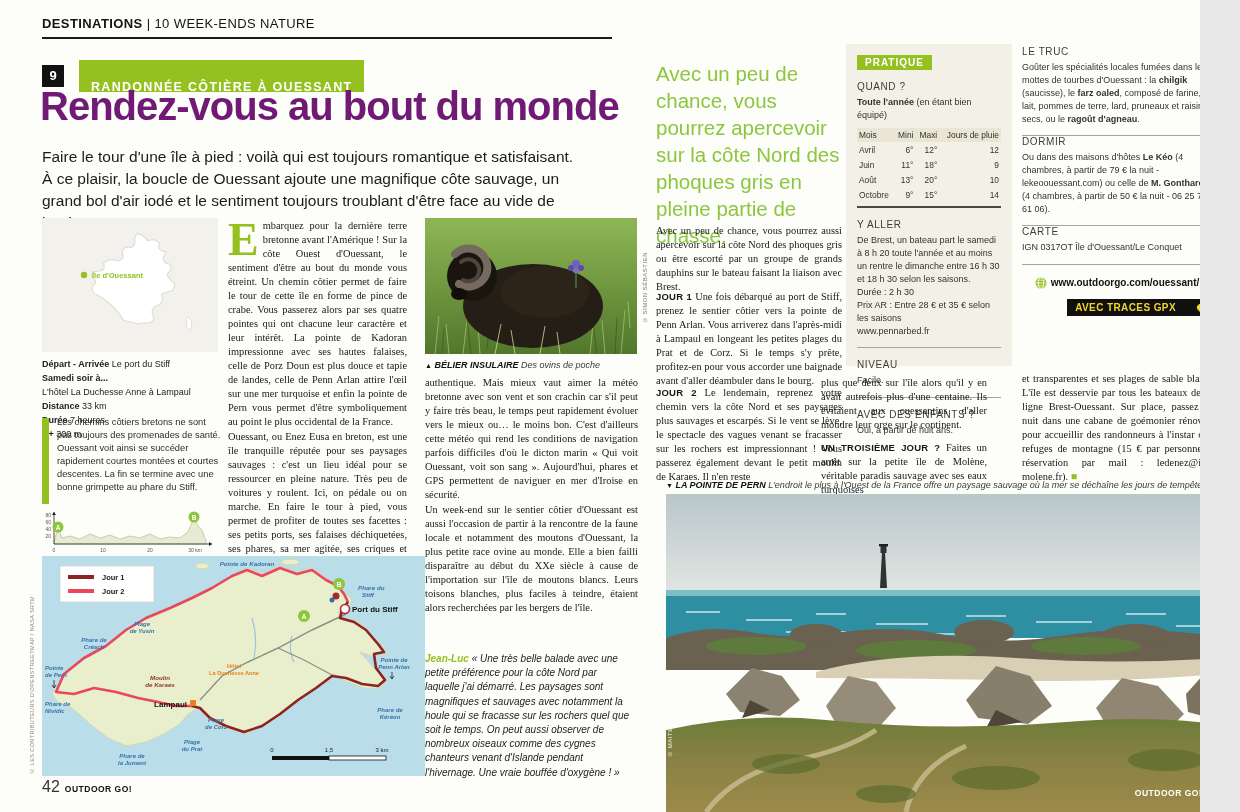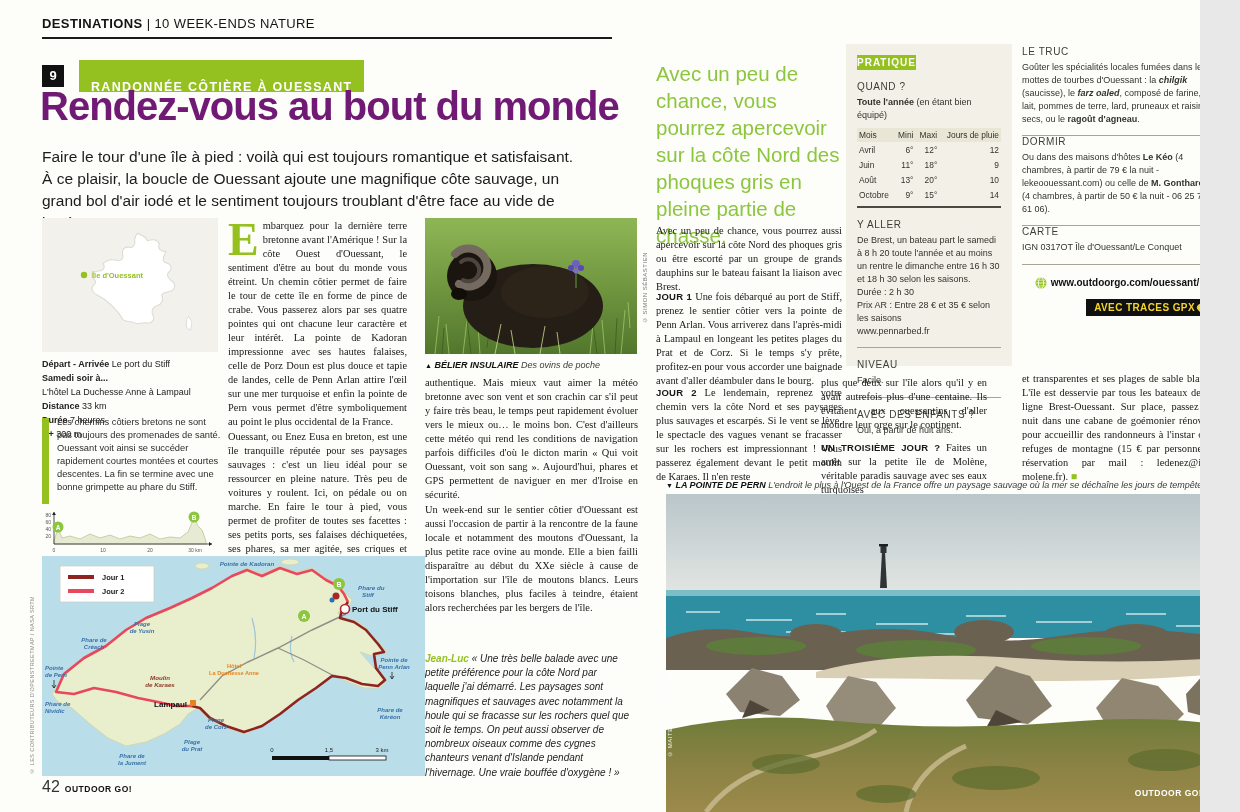--- a/index.html
+++ b/index.html
@@ -72,38 +72,38 @@
   
   .pullquote{left:656px;top:60px;width:184px;font-size:20.5px;line-height:1.32;color:#8cc63e}
   .rp1{left:656px;top:224px;width:186px}
   .rpj1{left:656px;top:290px;width:186px}
   .rpj2{left:656px;top:386px;width:186px}
   .runin{font-family:"Liberation Sans",sans-serif;font-weight:bold;font-size:9.5px;letter-spacing:.2px}
 
   
   .pratique{left:846px;top:44px;width:166px;height:322px;background:#f3f1e7;padding:8px 11px}
   .tag{display:inline-block;background:#94c11f;color:#fff;font-weight:bold;font-size:10px;
-       letter-spacing:1px;padding:2px 0}
+       letter-spacing:1px;padding:2px 8px}
   .stitle{font-size:10px;letter-spacing:.6px;color:#3d3d38;margin-top:11px}
   .stxt{font-size:9px;line-height:1.45;color:#33332e;margin-top:4px}
   .sep{border:none;border-top:1px solid #a9a595;margin:9px 0 0}
   .wtable{width:100%;border-collapse:collapse;margin-top:6px;font-size:8.4px;color:#33332e}
   .wtable th{background:#e9e6d5;font-weight:normal;text-align:left;padding:2px 2px}
   .wtable th.r,.wtable td.r{text-align:right}
   .wtable td{padding:2.5px 2px}
   .tbl-end{border:none;border-top:2px solid #4c4a40;margin:4px 0 0}
 
   
   .tips{left:1022px;top:46px;width:190px}
   .tips .stitle{margin-top:0}
-  .bi{font-weight:bold;font-style:italic}
+  .bi{font-weight:bold;}
   .bd{font-weight:bold}
   .weblink{margin-top:12px;font-size:10px;font-weight:bold;color:#111;display:flex;align-items:center;justify-content:center;gap:4px}
   .gpx{margin-top:8px;text-align:right}
-  .gpxbadge{display:inline-flex;align-items:center;gap:2px;background:#101010;color:#f2d52b;
+  .gpxbadge{display:inline-flex;align-items:center;gap:21px;background:#101010;color:#f2d52b;
             font-weight:bold;font-size:10px;letter-spacing:.4px;padding:3px 8px}
   .gpxpin{width:7px;height:7px;border-radius:50% 50% 50% 0;background:#f2d52b;transform:rotate(-45deg)}
 
   .contA{left:821px;top:376px;width:166px}
   .contB{left:1022px;top:372px;width:190px}
   .endmark{color:#94c11f;font-style:normal}
 
   .herocap{left:666px;top:480px;width:574px;font-size:9px;white-space:nowrap;overflow:hidden}
   .hero{left:666px;top:494px;width:574px;height:318px}
   .hero-credit{position:absolute;left:1px;bottom:55px;writing-mode:vertical-rl;transform:rotate(180deg);

